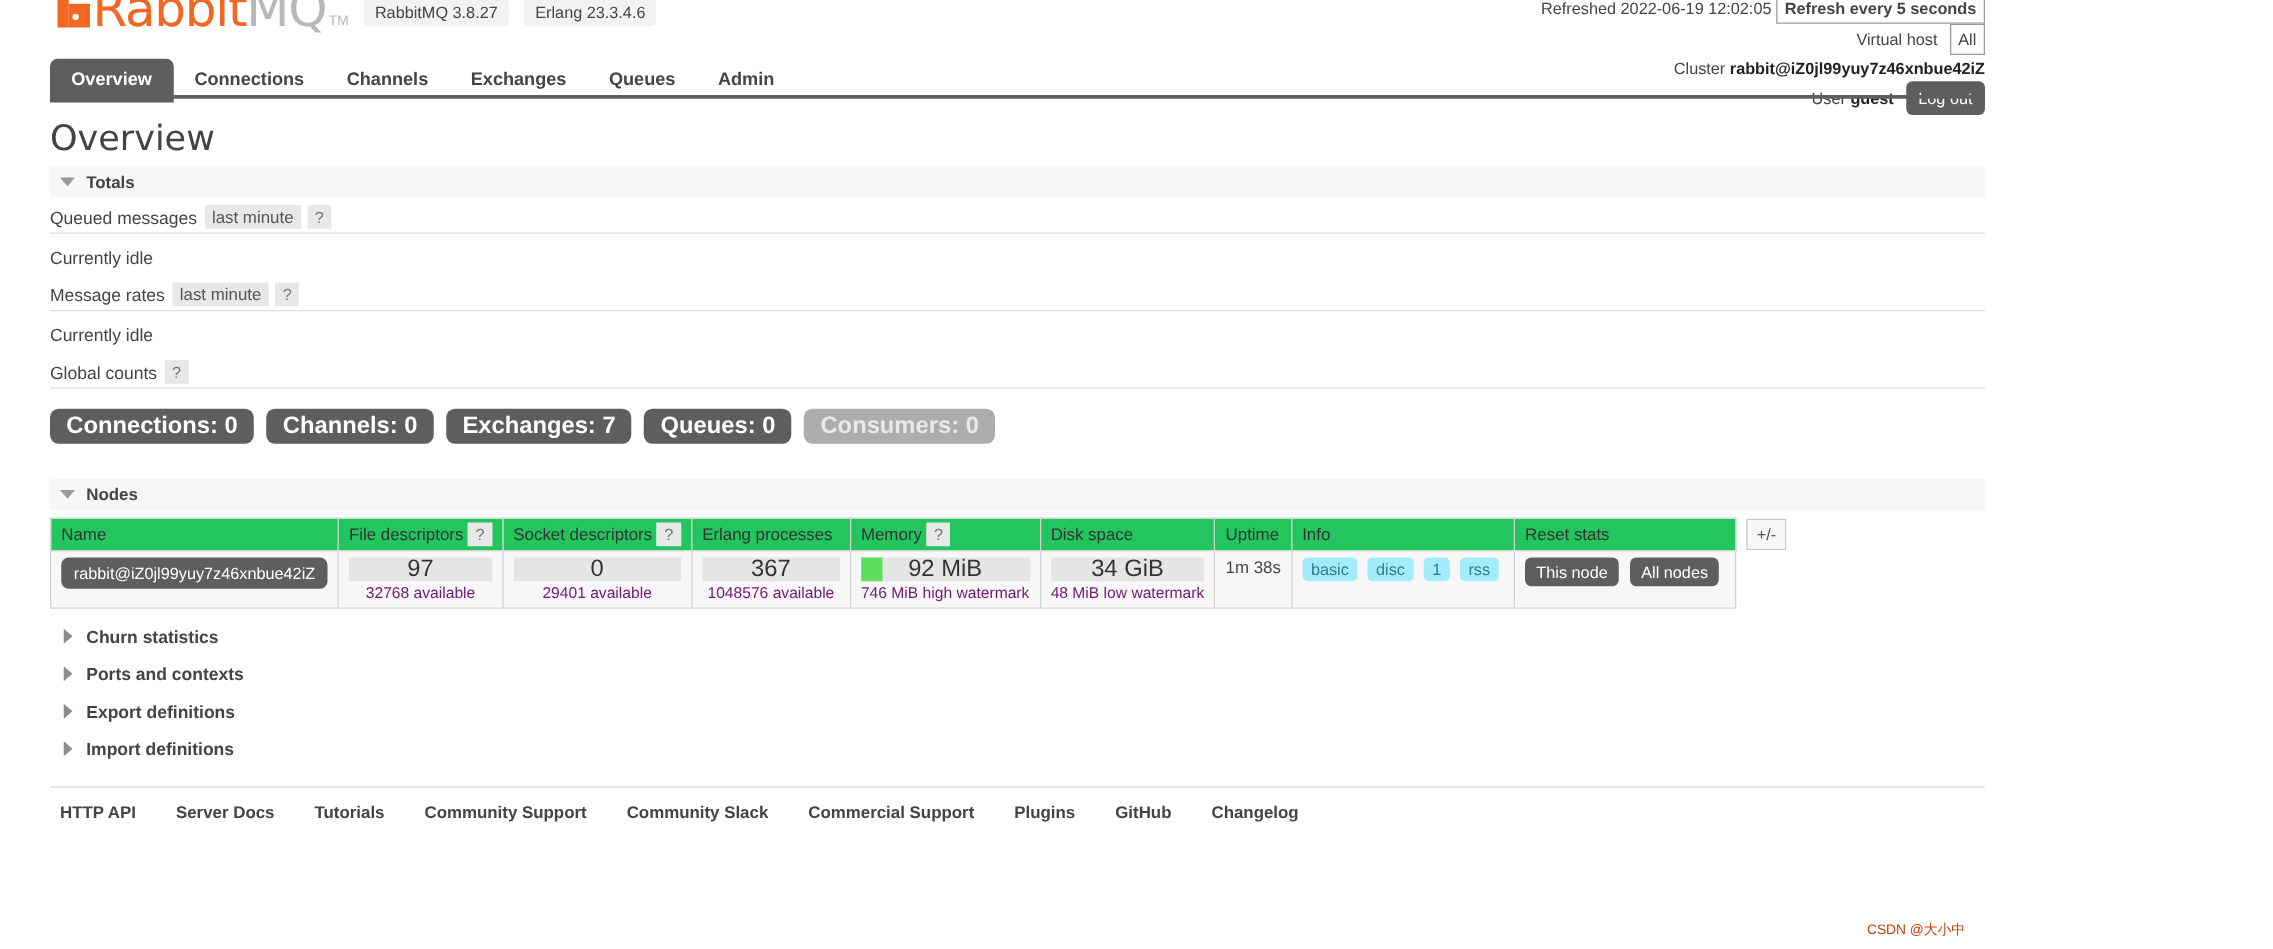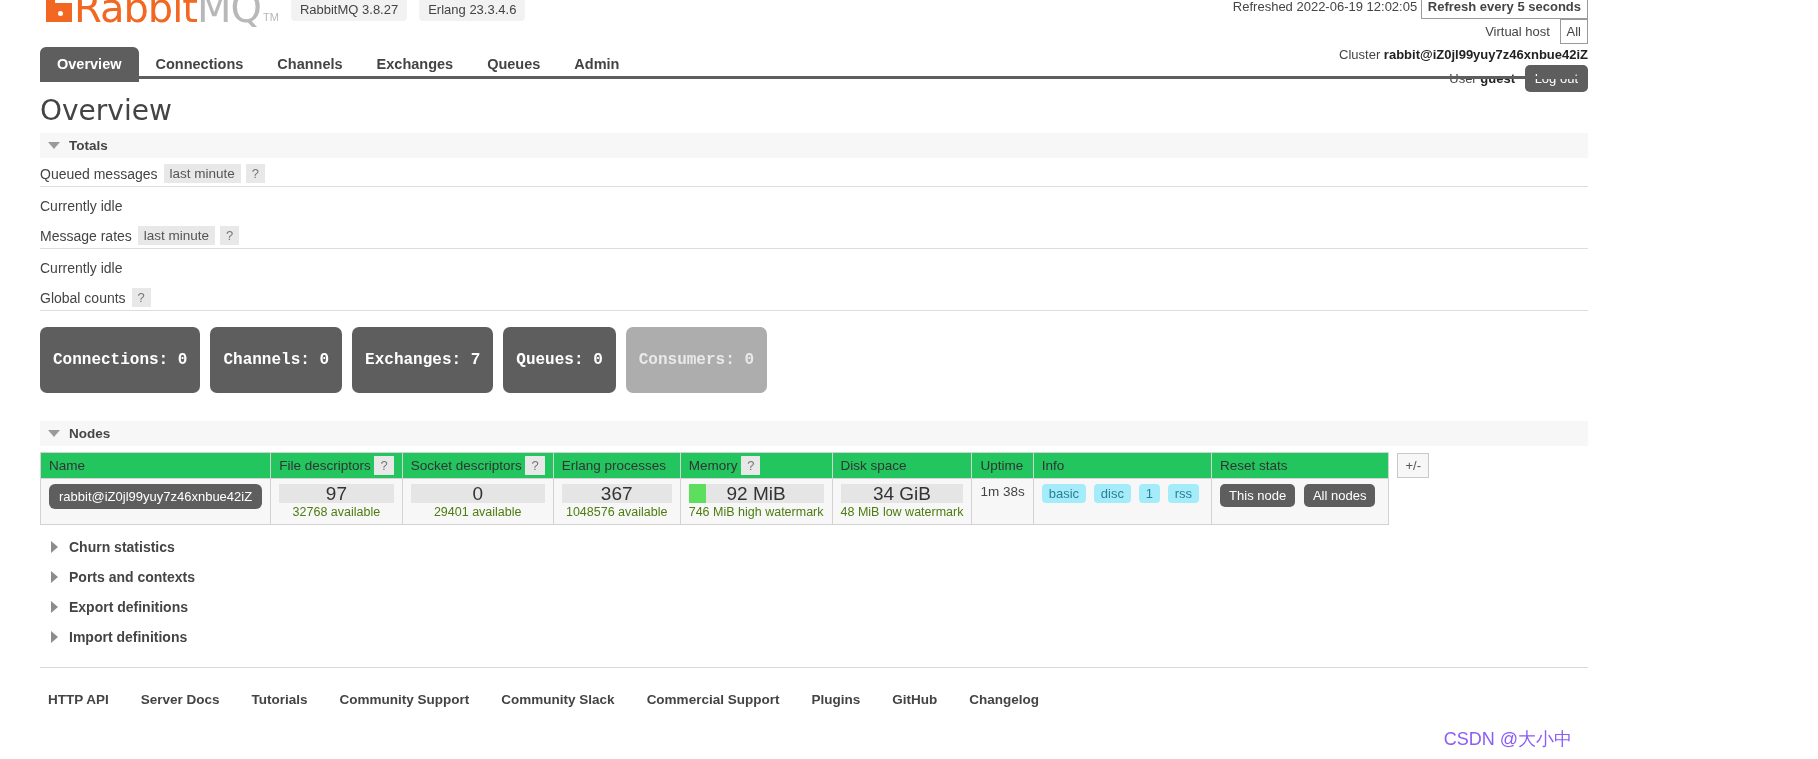--- a/index.html
+++ b/index.html
@@ -229,25 +229,24 @@
   #badge-row {
     margin-left: 40px;
     margin-top: 12px;
     display: flex;
     gap: 10px;
   }
   .count-badge {
     background: #5e5e5e;
     color: #ffffff;
     border-radius: 7px;
-    padding: 24px 13px;
-    font-size: 16px;
+    padding: 3px 13px;
+    font-size: 19px;
     font-weight: bold;
     cursor: pointer;
-    font-family: Liberation Mono, monospace;
   }
   .count-badge.dim { background: #adadad; color: #e9e9e9; }
   .count-badge .num { font-weight: bold; }
 
   
   #nodes-section { margin-top: 28px; }
   #nodes-table-wrap {
     margin-left: 40px;
     margin-top: 6px;
     display: flex;
@@ -292,21 +291,21 @@
     position: relative;
     min-width: 110px;
   }
   .gauge .fill {
     position: absolute;
     left: 0; top: 0; bottom: 0;
     background: #5ddf5d;
   }
   .gauge .val { position: relative; }
   .sub {
-    color: #4d7c0f;
+    color: #701a75;
     font-size: 12.5px;
     text-align: center;
     padding-top: 2px;
     white-space: nowrap;
     overflow: visible;
   }
   .cell-center { text-align: center; color: #444; font-size: 13.5px; }
   .info-tag {
     display: inline-block;
     background: #a5ecfb;
@@ -357,27 +356,27 @@
   }
   #footer {
     margin-left: 48px;
     padding-top: 12px;
     display: flex;
     gap: 32px;
     font-size: 13.5px;
     font-weight: bold;
     color: #444;
   }
-  #footer span { cursor: pointer; margin-top: 12px; }
+  #footer span { cursor: pointer; }
   #watermark {
     position: absolute;
     right: 16px;
     bottom: 8px;
-    font-size: 18px;
-    color: #8b5cf6;
+    font-size: 11px;
+    color: #c2410c;
   }
 </style>
 </head>
 <body>
 
 <div id="page">
 
   <div id="header">
 
     <div id="logo-block">

